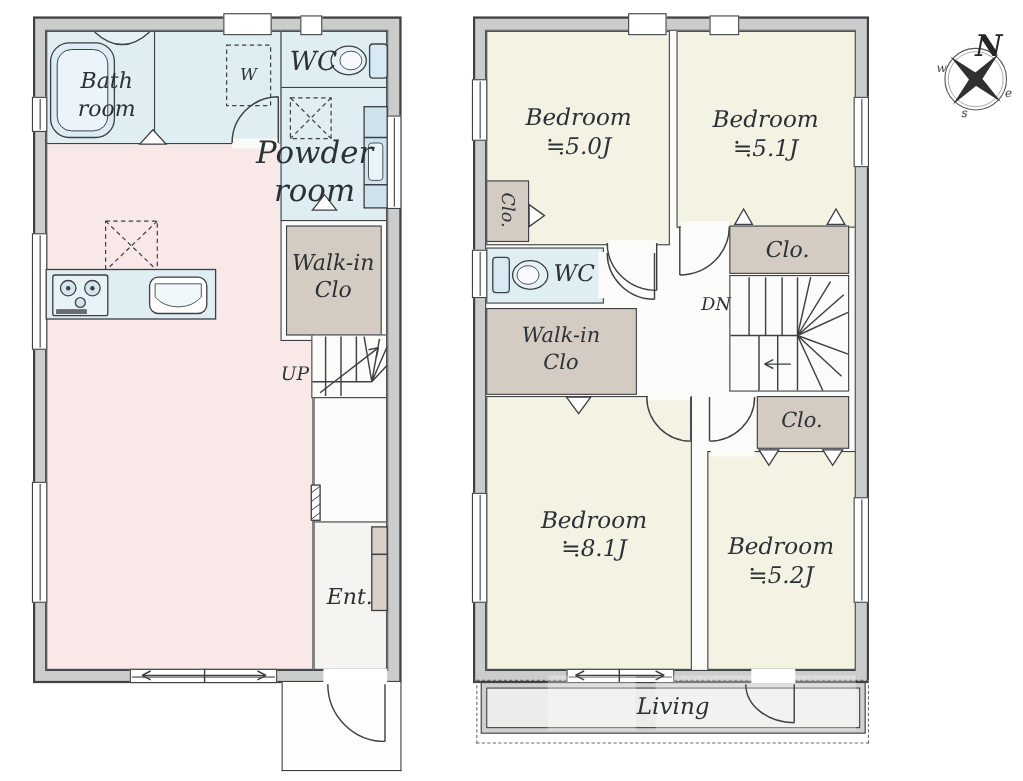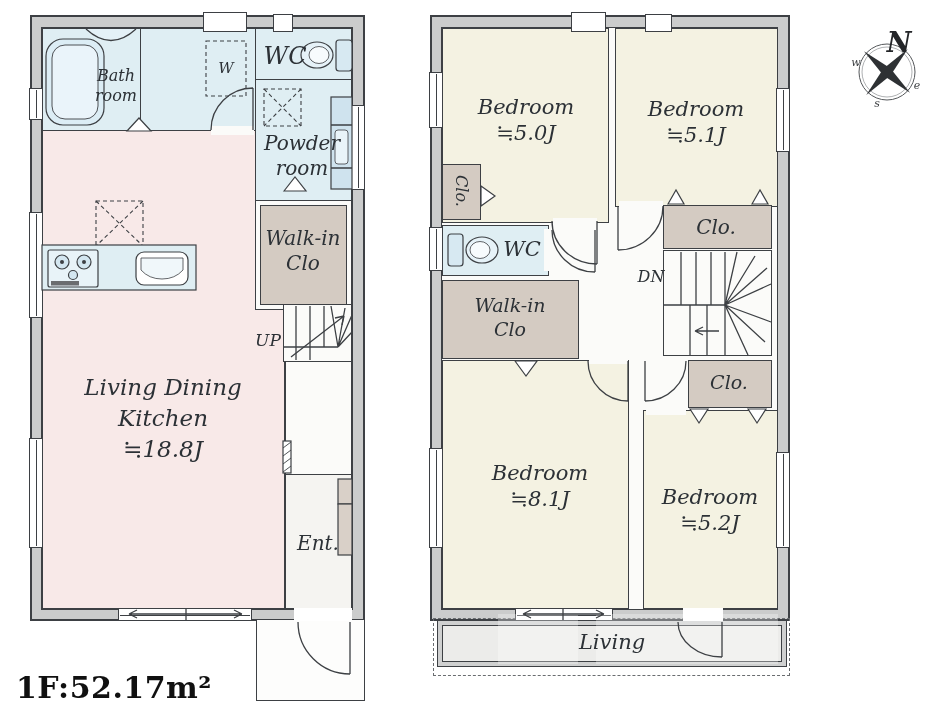--- a/index.html
+++ b/index.html
@@ -233,50 +233,44 @@
     <g>
       <circle cx="887" cy="72" r="28" style="fill:none;stroke:#55585b;stroke-width:1"></circle>
       <circle cx="887" cy="72" r="25" style="fill:none;stroke:#8b8e90;stroke-width:.7"></circle>
       <g transform="rotate(42 887 72)">
         <polygon points="887,41 892,72 887,103 882,72" style="fill:#2e3134"></polygon>
         <polygon points="856,72 887,67 918,72 887,77" style="fill:#2e3134"></polygon>
       </g>
     </g>
   </svg>
 
-  <div class="lbl" style="left:116px;top:86px;font-size:16px">
+  <div class="lbl" style="left:97px;top:86px;font-size:20px">
     <span>Bath</span>
       <span>room</span>
   </div>
   <div class="lbl" style="left:226px;top:68px;font-size:15px">
     <span>W</span>
   </div>
   <div class="lbl" style="left:285px;top:56px;font-size:24px">
     <span>WC</span>
   </div>
-  <div class="lbl" style="left:302px;top:156px;font-size:20px">
+  <div class="lbl" style="left:286px;top:156px;font-size:28px">
     <span>Powder</span>
       <span>room</span>
   </div>
   <div class="lbl" style="left:303px;top:251px;font-size:20px">
     <span>Walk-in</span>
       <span>Clo</span>
   </div>
   <div class="lbl" style="left:268px;top:341px;font-size:17px">
     <span>UP</span>
   </div>
-  <div class="lbl" style="left:163px;top:419px;font-size:23px;line-height:1.35">
-    <span>Living Dining</span>
-      <span>Kitchen</span>
-      <span>≒18.8J</span>
-  </div>
   <div class="lbl" style="left:318px;top:543px;font-size:20px">
     <span>Ent.</span>
   </div>
-  <div class="area" style="left:16px;top:670px">1F:52.17m²</div>
 
   <div class="lbl" style="left:526px;top:120px;font-size:21px">
     <span>Bedroom</span>
       <span>≒5.0J</span>
   </div>
   <div class="lbl" style="left:696px;top:122px;font-size:21px">
     <span>Bedroom</span>
       <span>≒5.1J</span>
   </div>
   <div class="lbl rot90" style="left:461px;top:191px;font-size:16px">

